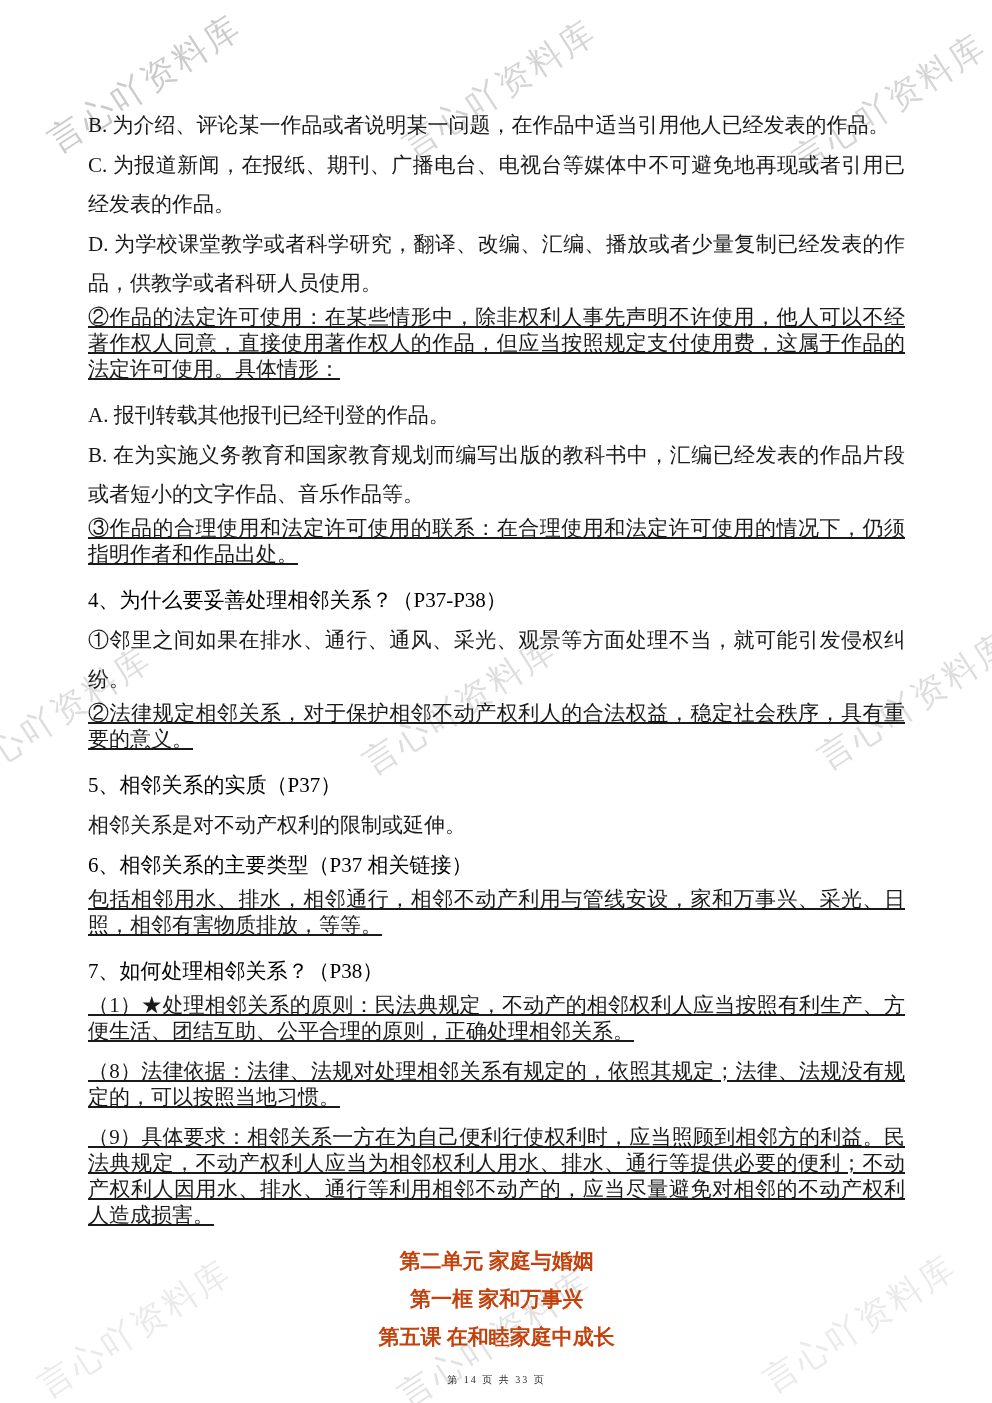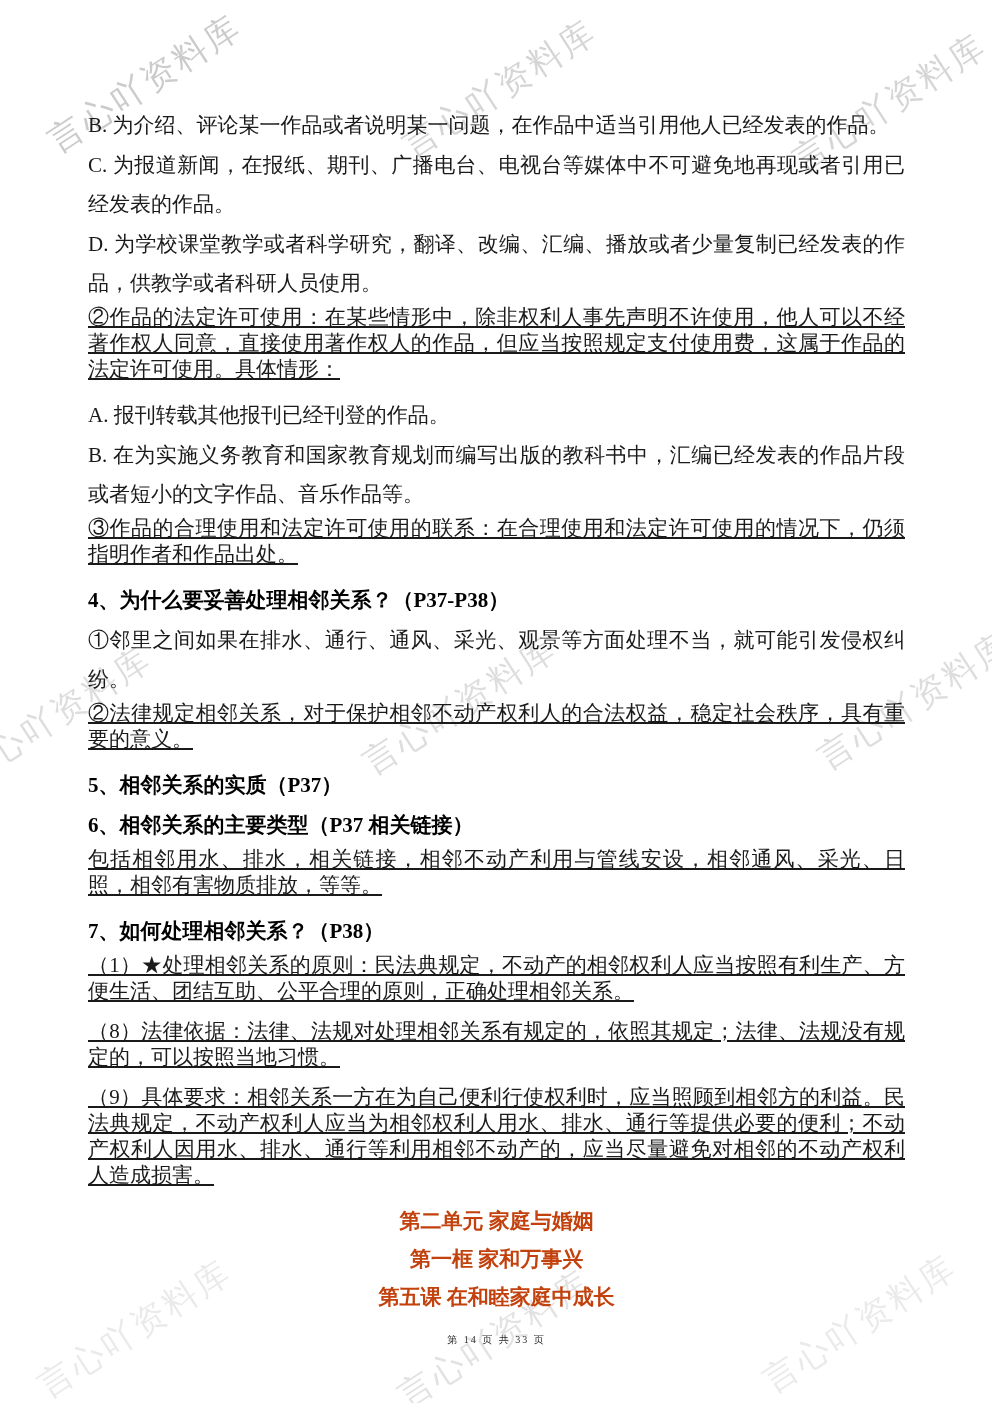--- a/index.html
+++ b/index.html
@@ -15,21 +15,21 @@
   .content {
     position: relative;
     z-index: 2;
     padding: 106px 87px 0 88px;
     box-sizing: border-box;
     font-size: 21px;
     text-align: justify;
   }
   .para { margin: 0 0 1px 0; line-height: 39px; }
   .para.tight { line-height: 26px; margin: 0 0 14px 0; text-decoration: underline; }
-  .heading { font-weight: 700; color: #000000; line-height: 39px; margin: 0 0 1px 0; }
+  .heading { font-weight: 400; color: #000000; line-height: 39px; margin: 0 0 1px 0; }
   .section-title {
     font-weight: 700; color: #c2410c; text-align: center;
     line-height: 38px; margin: 0;
   }
   .page-footer {
     text-align: center; font-size: 10px; line-height: 20px;
     margin-top: 14px; color: #2b2b2b; letter-spacing: 2px;
   }
   
   .wm {
@@ -75,23 +75,24 @@
     <p class="para tight">②作品的法定许可使用：在某些情形中，除非权利人事先声明不许使用，他人可以不经著作权人同意，直接使用著作权人的作品，但应当按照规定支付使用费，这属于作品的法定许可使用。具体情形：</p>
     <p class="para wide">A. 报刊转载其他报刊已经刊登的作品。</p>
     <p class="para wide">B. 在为实施义务教育和国家教育规划而编写出版的教科书中，汇编已经发表的作品片段或者短小的文字作品、音乐作品等。</p>
     <p class="para tight">③作品的合理使用和法定许可使用的联系：在合理使用和法定许可使用的情况下，仍须指明作者和作品出处。</p>
 
     <p class="heading">4、为什么要妥善处理相邻关系？（P37-P38）</p>
     <p class="para wide">①邻里之间如果在排水、通行、通风、采光、观景等方面处理不当，就可能引发侵权纠纷。</p>
     <p class="para tight">②法律规定相邻关系，对于保护相邻不动产权利人的合法权益，稳定社会秩序，具有重要的意义。</p>
 
     <p class="heading">5、相邻关系的实质（P37）</p>
+    <p class="para wide">相邻关系是对不动产权利的限制或延伸。</p>
 
     <p class="heading">6、相邻关系的主要类型（P37 相关链接）</p>
-    <p class="para tight">包括相邻用水、排水，相关链接，相邻不动产利用与管线安设，相邻通风、采光、日照，相邻有害物质排放，等等。</p>
+    <p class="para tight">包括相邻用水、排水，相邻通行，相邻不动产利用与管线安设，家和万事兴、采光、日照，相邻有害物质排放，等等。</p>
 
     <p class="heading">7、如何处理相邻关系？（P38）</p>
     <p class="para tight">（1）★处理相邻关系的原则：民法典规定，不动产的相邻权利人应当按照有利生产、方便生活、团结互助、公平合理的原则，正确处理相邻关系。</p>
     <p class="para tight">（8）法律依据：法律、法规对处理相邻关系有规定的，依照其规定；法律、法规没有规定的，可以按照当地习惯。</p>
     <p class="para tight">（9）具体要求：相邻关系一方在为自己便利行使权利时，应当照顾到相邻方的利益。民法典规定，不动产权利人应当为相邻权利人用水、排水、通行等提供必要的便利；不动产权利人因用水、排水、通行等利用相邻不动产的，应当尽量避免对相邻的不动产权利人造成损害。</p>
 
     <p class="section-title">第二单元 家庭与婚姻</p>
     <p class="section-title">第一框 家和万事兴</p>
     <p class="section-title">第五课 在和睦家庭中成长</p>
 

